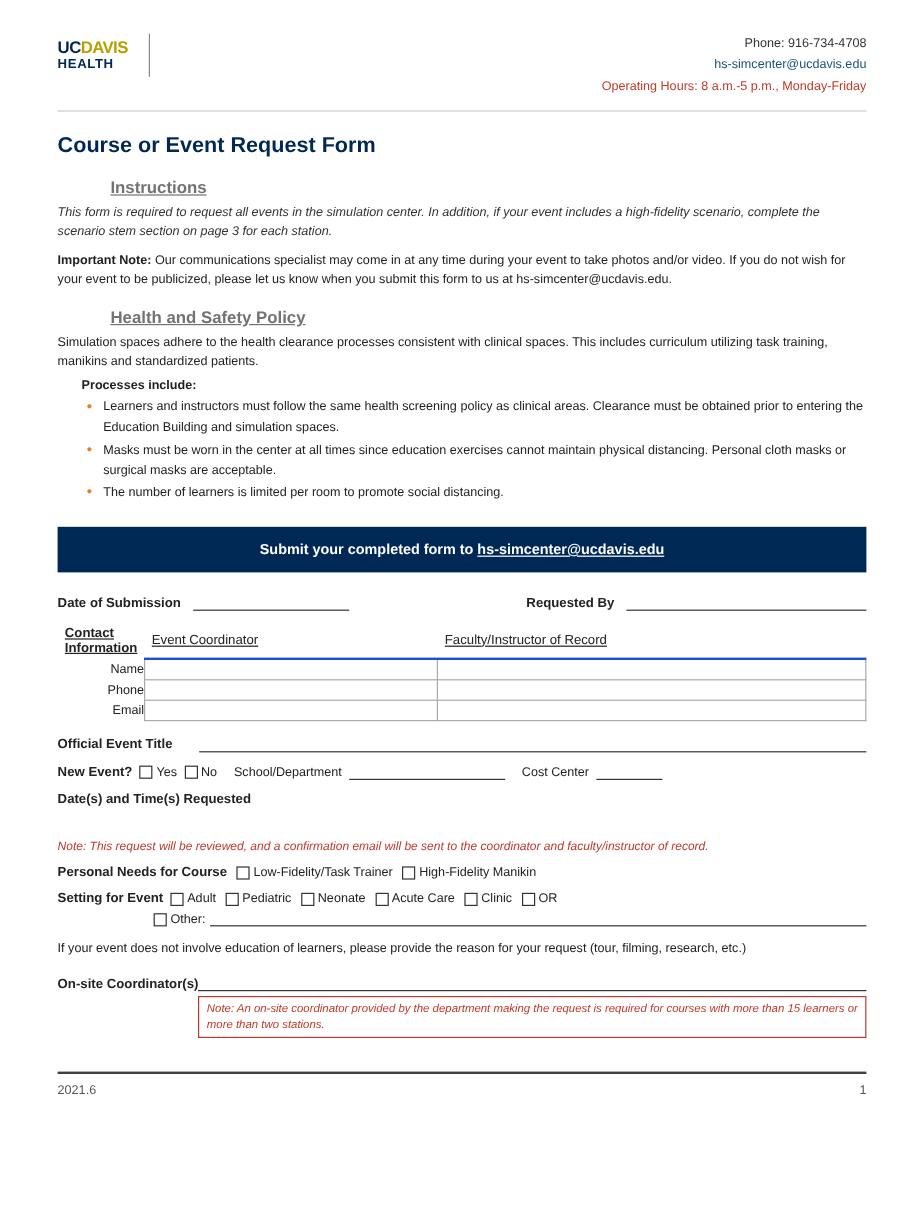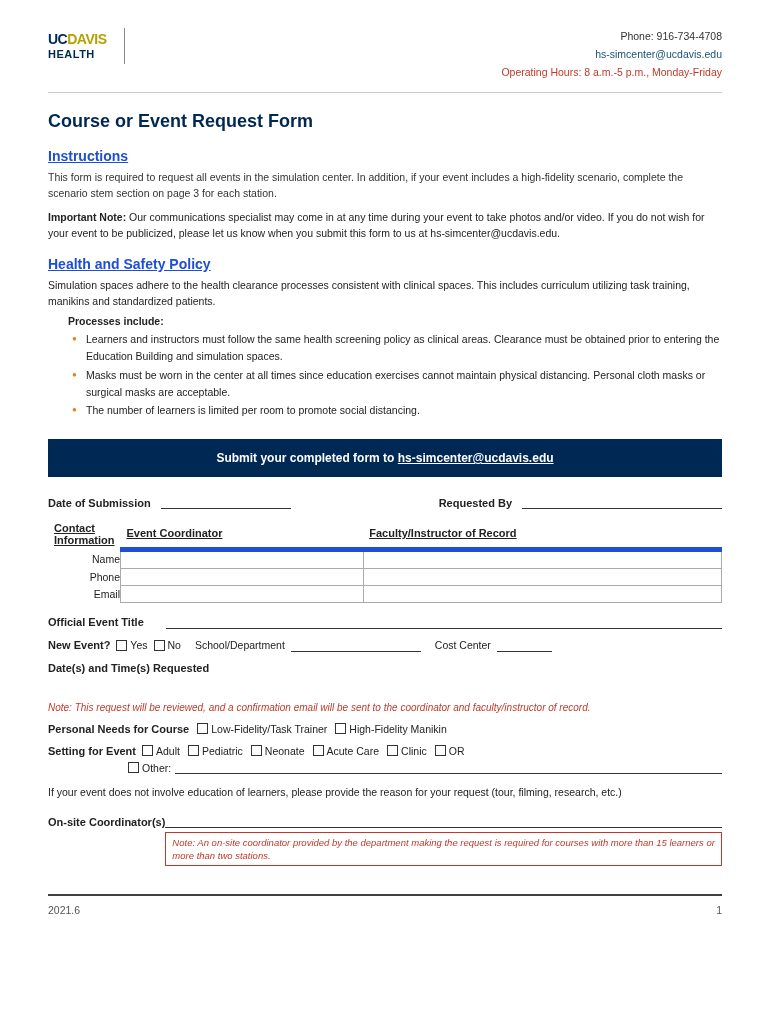--- a/index.html
+++ b/index.html
@@ -84,31 +84,33 @@
       font-size: 18px;
       font-weight: bold;
       color: #002855;
       margin-bottom: 16px;
     }
 
     
     .section-heading {
       font-size: 14px;
       font-weight: bold;
-      color: #1d4ed8;
+      color: #737373;
       text-decoration: underline;
       margin-bottom: 5px;
+      margin-left: 44px;
     }
 
     
     .instructions-text {
       font-size: 10.5px;
       color: #333;
       line-height: 1.55;
       margin-bottom: 8px;
+      font-style: italic;
     }
     .important-note {
       font-size: 10.5px;
       line-height: 1.55;
       margin-bottom: 14px;
     }
     .important-note strong {
       font-weight: bold;
     }
 
@@ -182,24 +184,24 @@
     }
 
     
     .contact-table {
       width: 100%;
       border-collapse: collapse;
       margin-bottom: 12px;
     }
     .contact-table th {
       font-size: 11px;
-      font-weight: bold;
+      font-weight: normal;
       text-align: left;
       padding: 3px 6px;
-      border-bottom: 5px solid #1d4ed8;
+      border-bottom: 2px solid #1d4ed8;
       text-decoration: underline;
     }
     .contact-table td {
       font-size: 10.5px;
       padding: 2px 6px;
       text-align: left;
       border: 1px solid #aaa;
     }
     .contact-table .row-label {
       border: none;

